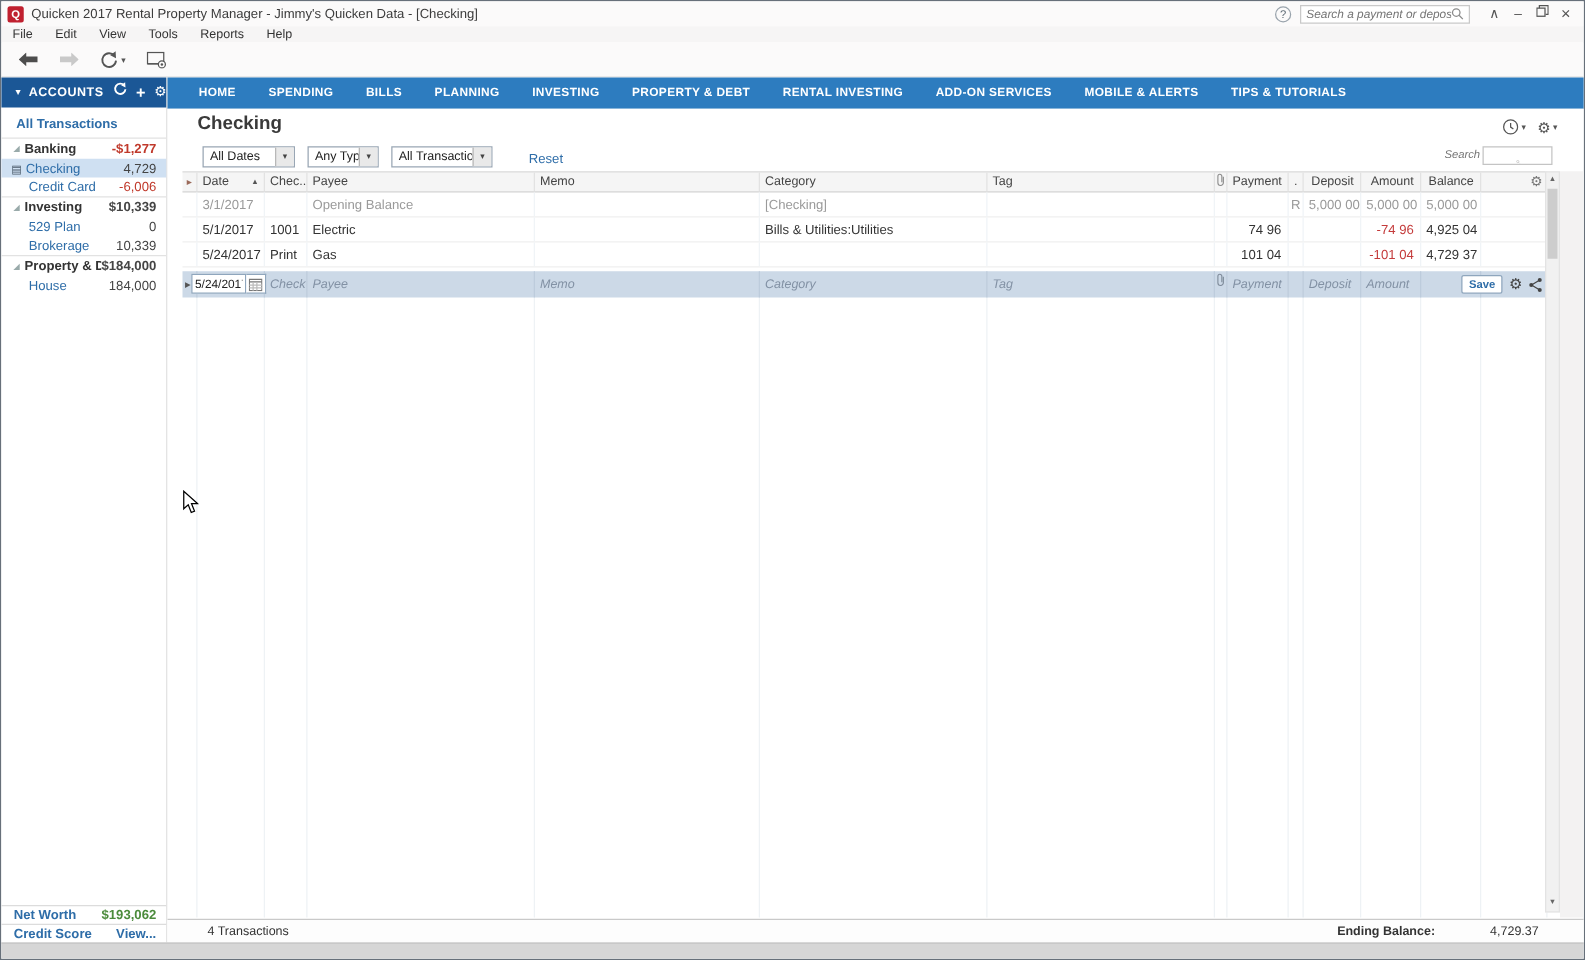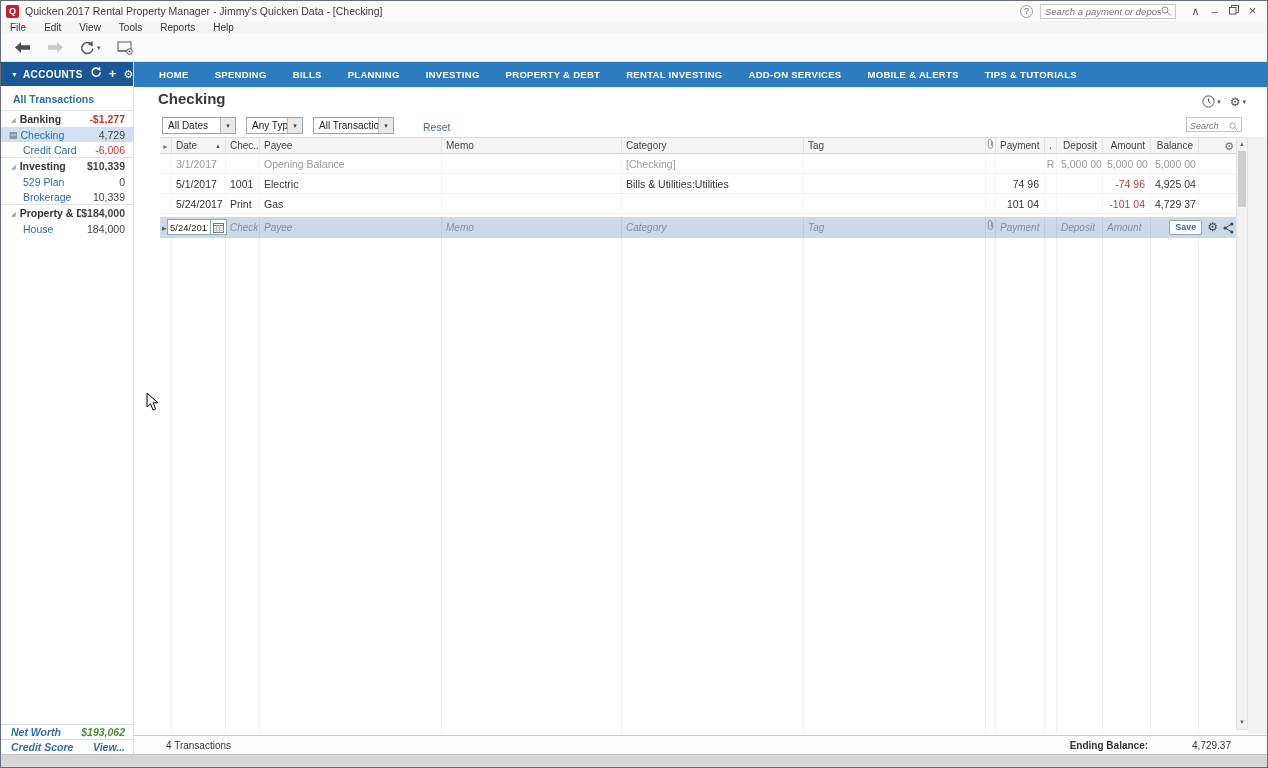--- a/index.html
+++ b/index.html
@@ -39,21 +39,21 @@
 .sb-row .nm{flex:1;white-space:nowrap;overflow:hidden;}
 .sb-row.group{font-weight:bold;color:#333;border-top:1px solid #e2e2e2;height:17px;}
 .sb-row.group .tri{font-size:6px;color:#9aa;margin-right:4px;}
 .sb-row.acct{padding-left:22px;}
 .sb-row.acct .nm{color:#2e6da8;}
 .sb-row .val{color:#444;}
 .sb-row .val.neg{color:#c0392b;}
 .sb-row.sel{background:#cfe0f2;padding-left:8px;}
 .sb-row.sel .regicon{color:#4a5a6a;font-size:9px;margin-right:3px;}
 .sb-bottom{position:absolute;bottom:0;left:0;right:0;}
-.sb-bottom .sb-row{height:15px;border-top:1px solid #dcdcdc;font-style:italic;}
+.sb-bottom .sb-row{height:15px;border-top:1px solid #dcdcdc;}
 .sb-bottom .nm{color:#2e6da8;font-weight:bold;}
 .sb-bottom .green{color:#4b8b3b;font-weight:bold;}
 .sb-bottom .vlink{color:#2e6da8;font-weight:bold;}
 
 
 .navbar{position:absolute;left:133px;top:61px;right:0;height:25px;background:#2d7cbf;display:flex;align-items:center;padding-left:12px;}
 .tab{color:#fff;font-size:9.5px;font-weight:bold;letter-spacing:.3px;padding:0 13px;line-height:25px;white-space:nowrap;}
 
 
 .main{position:absolute;left:133px;top:86px;right:0;bottom:13px;background:#fff;}
@@ -62,26 +62,26 @@
 .mi{display:flex;align-items:center;}
 .mi .caret{font-size:7px;margin-left:2px;color:#555;}
 .mi .gearch{font-size:12px;line-height:12px;}
 
 .filters{position:absolute;left:28px;top:29px;height:18px;display:flex;align-items:flex-end;}
 .combo{height:17px;border:1px solid #99a6b4;background:#fff;display:flex;align-items:stretch;font-size:10px;color:#222;margin-right:10px;}
 .combo .cv{padding:2px 5px 0 5px;flex:1;white-space:nowrap;overflow:hidden;}
 .combo .dd{width:15px;background:#e9e9e9;border-left:1px solid #b8b8b8;text-align:center;font-size:7px;line-height:15px;color:#444;}
 .c1{width:74px;}.c2{width:57px;}.c3{width:81px;}
 .reset{color:#2e6da8;font-size:10.5px;margin-left:13px;padding:1px 6px;background:#fff;}
-.fsearch{position:absolute;right:25px;top:30px;width:56px;height:15px;border:1px solid #c4c4c4;background:#fff;display:flex;align-items:flex-end;padding:0 3px;}
+.fsearch{position:absolute;right:25px;top:30px;width:56px;height:15px;border:1px solid #c4c4c4;background:#fff;display:flex;align-items:center;padding:0 3px;flex-direction:column;}
 .fsearch input{border:none;outline:none;flex:1;min-width:0;font-size:9px;font-style:italic;color:#b5b5b5;background:transparent;font-family:inherit;}
 
 
 .register{position:absolute;left:12px;top:50px;width:1092px;bottom:20px;display:flex;flex-direction:column;font-size:10.5px;}
-.cols{display:grid;grid-template-columns:12px 54px 34px 182px 180px 182px 182px 10px 49px 12px 46px 48px 48px 1fr;margin-left:14px;}
+.cols{display:grid;grid-template-columns:12px 54px 34px 182px 180px 182px 182px 10px 49px 12px 46px 48px 48px 1fr;}
 .cols>div{padding:0 4px;overflow:hidden;white-space:nowrap;}
 .hdr{height:17px;line-height:16px;background:#f5f5f5;border-top:1px solid #dcdcdc;border-bottom:1px solid #d5d5d5;color:#444;font-size:10px;}
 .hdr>div{border-right:1px solid #e2e2e2;}
 .hd-date{display:flex;align-items:center;}
 .hd-date .sort{font-size:6px;color:#555;margin-left:auto;}
 .hd-flag{padding:0 2px !important;font-size:7px;color:#9b6a5a;line-height:17px;}
 .hd-gear{text-align:right;font-size:11px;color:#777;border-right:none !important;}
 .r{height:20px;line-height:20px;border-bottom:1px solid #f0f0f0;color:#333;}
 .r>div{border-right:1px solid #f0f4f7;}
 .r.alt{background:#f3f9fd;}

